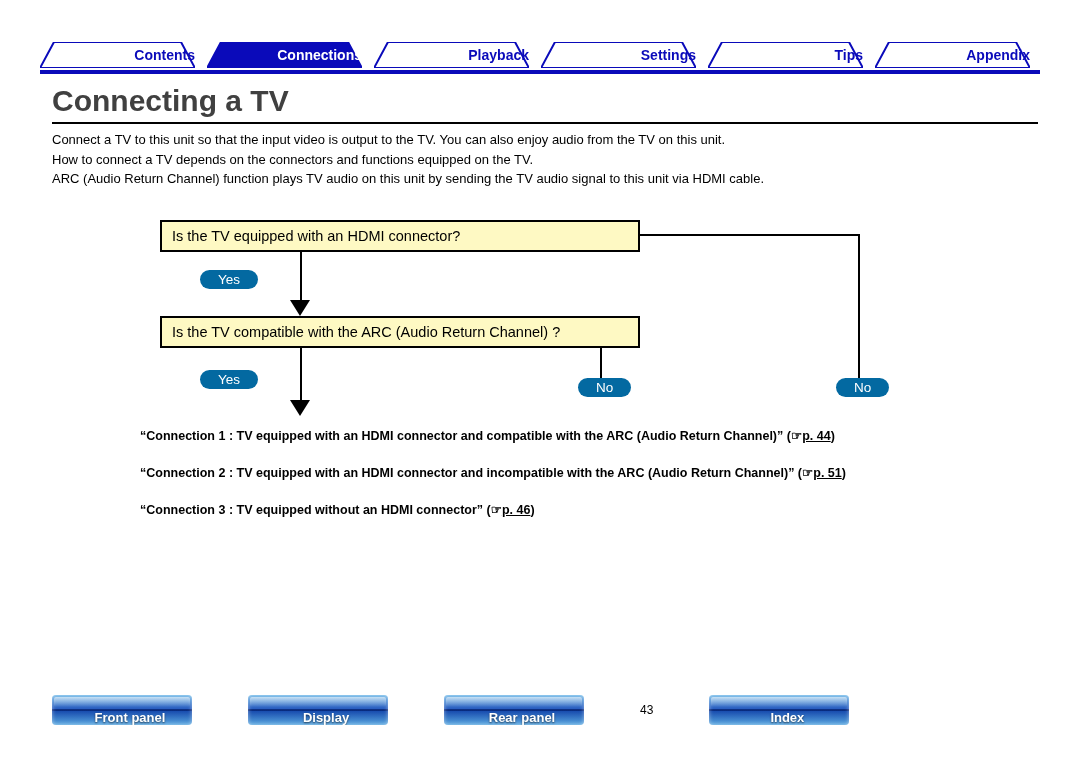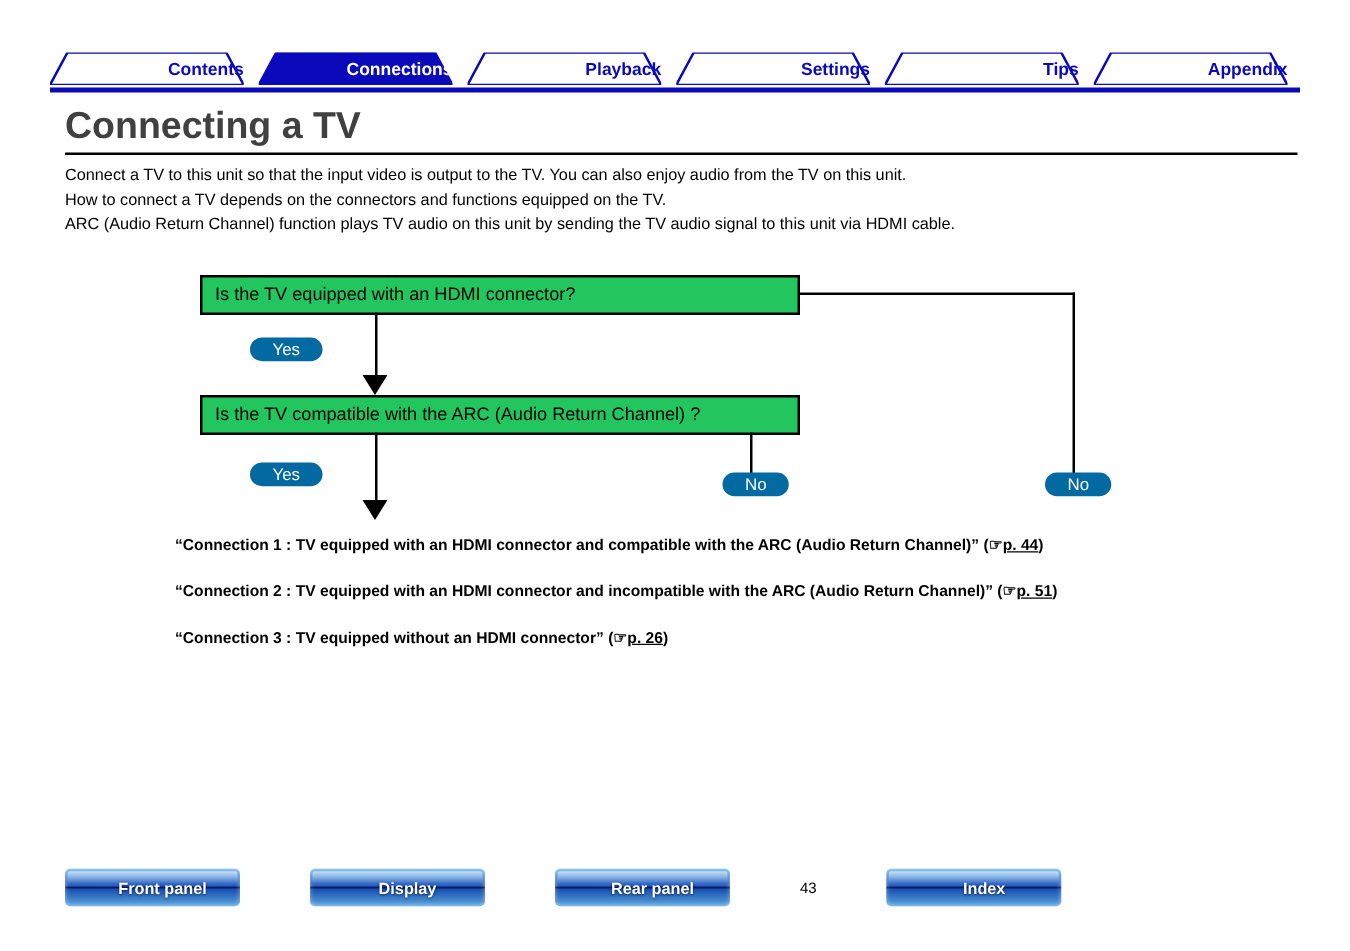--- a/index.html
+++ b/index.html
@@ -17,32 +17,32 @@
 
   
   .page-title { position: absolute; top: 84px; left: 52px; font-size: 30px; font-weight: bold; color: #404040; }
   .title-underline { position: absolute; top: 122px; left: 52px; right: 42px; height: 2px; background: #000; }
 
   
   .para1 { position: absolute; top: 130px; left: 52px; right: 42px; font-size: 13px; line-height: 1.5; color: #000; }
 
   
   .flow { position: absolute; top: 210px; left: 160px; width: 870px; height: 280px; }
-  .qbox { position: absolute; border: 2px solid #000; background: #22c55e; font-size: 14.5px; padding: 6px 10px; }
+  .qbox { position: absolute; border: 2px solid #000; background: #fef9c3; font-size: 14.5px; padding: 6px 10px; }
   .pill { position: absolute; background: #0369a1; color: #fff; border-radius: 11px; font-size: 13.5px; text-align: left; padding: 2px 18px; }
   .arrow { position: absolute; }
 
   
   .conn-row { position: absolute; top: 428px; left: 140px; right: 42px; display: flex; gap: 20px; flex-direction: column; }
   .conn { font-size: 12.5px; font-weight: bold; line-height: 1.35; flex: 1; }
   .conn .pref { text-decoration: underline; }
 
   
   .bottom { position: absolute; bottom: 34px; left: 52px; right: 42px; height: 34px; display: flex; align-items: center; gap: 56px; }
-  .gbtn { position: relative; width: 140px; height: 30px; border-radius: 4px; overflow: hidden; display: flex; align-items: center; justify-content: center; cursor: pointer;
+  .gbtn { position: relative; width: 140px; height: 30px; border-radius: 4px; overflow: hidden; display: flex; align-items: flex-end; justify-content: center; cursor: pointer;
           background: linear-gradient(to bottom, #6fb8e8 0%, #2a5ec0 45%, #001a66 50%, #1a4fb0 55%, #5aa8e0 100%);
           box-shadow: inset 0 0 4px rgba(255,255,255,0.5); padding-left: 16px; }
   .gbtn::before { content:""; position:absolute; top:2px; left:2px; right:2px; height:10px; background: linear-gradient(to bottom, rgba(255,255,255,0.6), rgba(255,255,255,0)); border-radius:2px; }
   .gbtn span { position: relative; color: #fff; font-weight: bold; font-size: 13px; text-shadow: 0 1px 2px rgba(0,0,0,0.6); }
   .pgnum { font-size: 12px; color: #000; }
 
   
   .line-v { position:absolute; width:2px; background:#000; }
   .line-h { position:absolute; height:2px; background:#000; }
 </style>
@@ -139,21 +139,21 @@
 </div>
 
 <div class="conn-row">
   <div class="conn">
     <span>“Connection 1 : TV equipped with an HDMI connector and compatible with the ARC (Audio Return Channel)” (☞</span><span class="pref">p. 44</span><span>)</span>
   </div>
   <div class="conn">
     <span>“Connection 2 : TV equipped with an HDMI connector and incompatible with the ARC (Audio Return Channel)” (☞</span><span class="pref">p. 51</span><span>)</span>
   </div>
   <div class="conn" style="flex:0.8">
-    <span>“Connection 3 : TV equipped without an HDMI connector” (☞</span><span class="pref">p. 26</span><span>)</span>
+    <span>“Connection 3 : TV equipped without an HDMI connector” (☞</span><span class="pref">p. 46</span><span>)</span>
   </div>
 </div>
 
 <div class="bottom">
   <div class="gbtn">
       <span>Front panel</span>
     </div>
   <div class="gbtn">
       <span>Display</span>
     </div>

